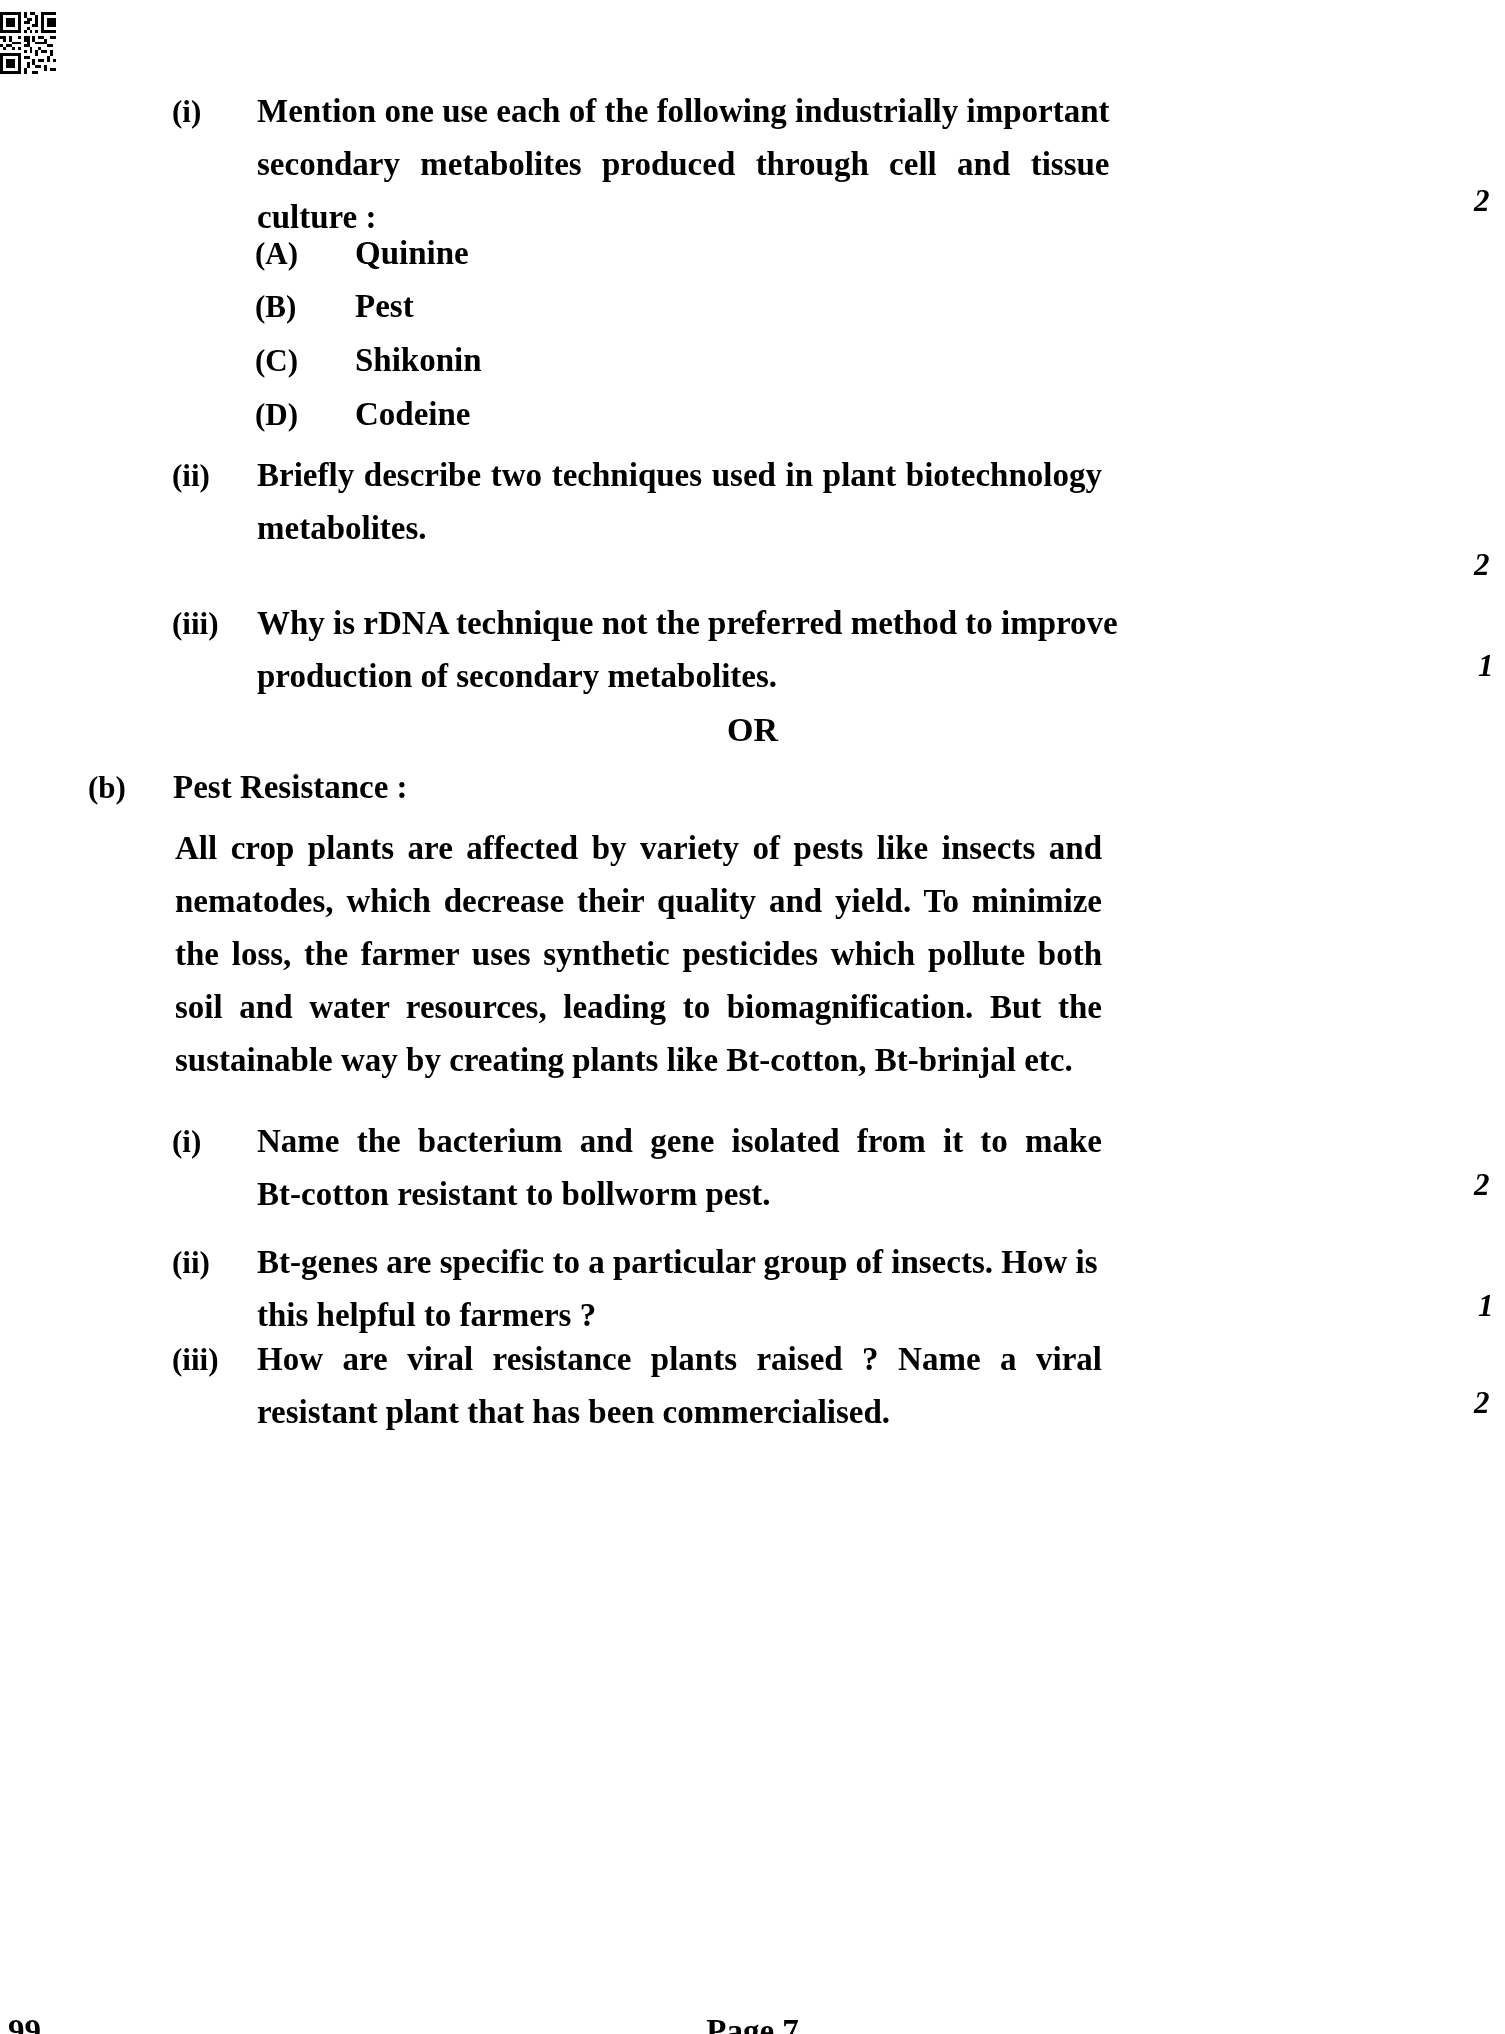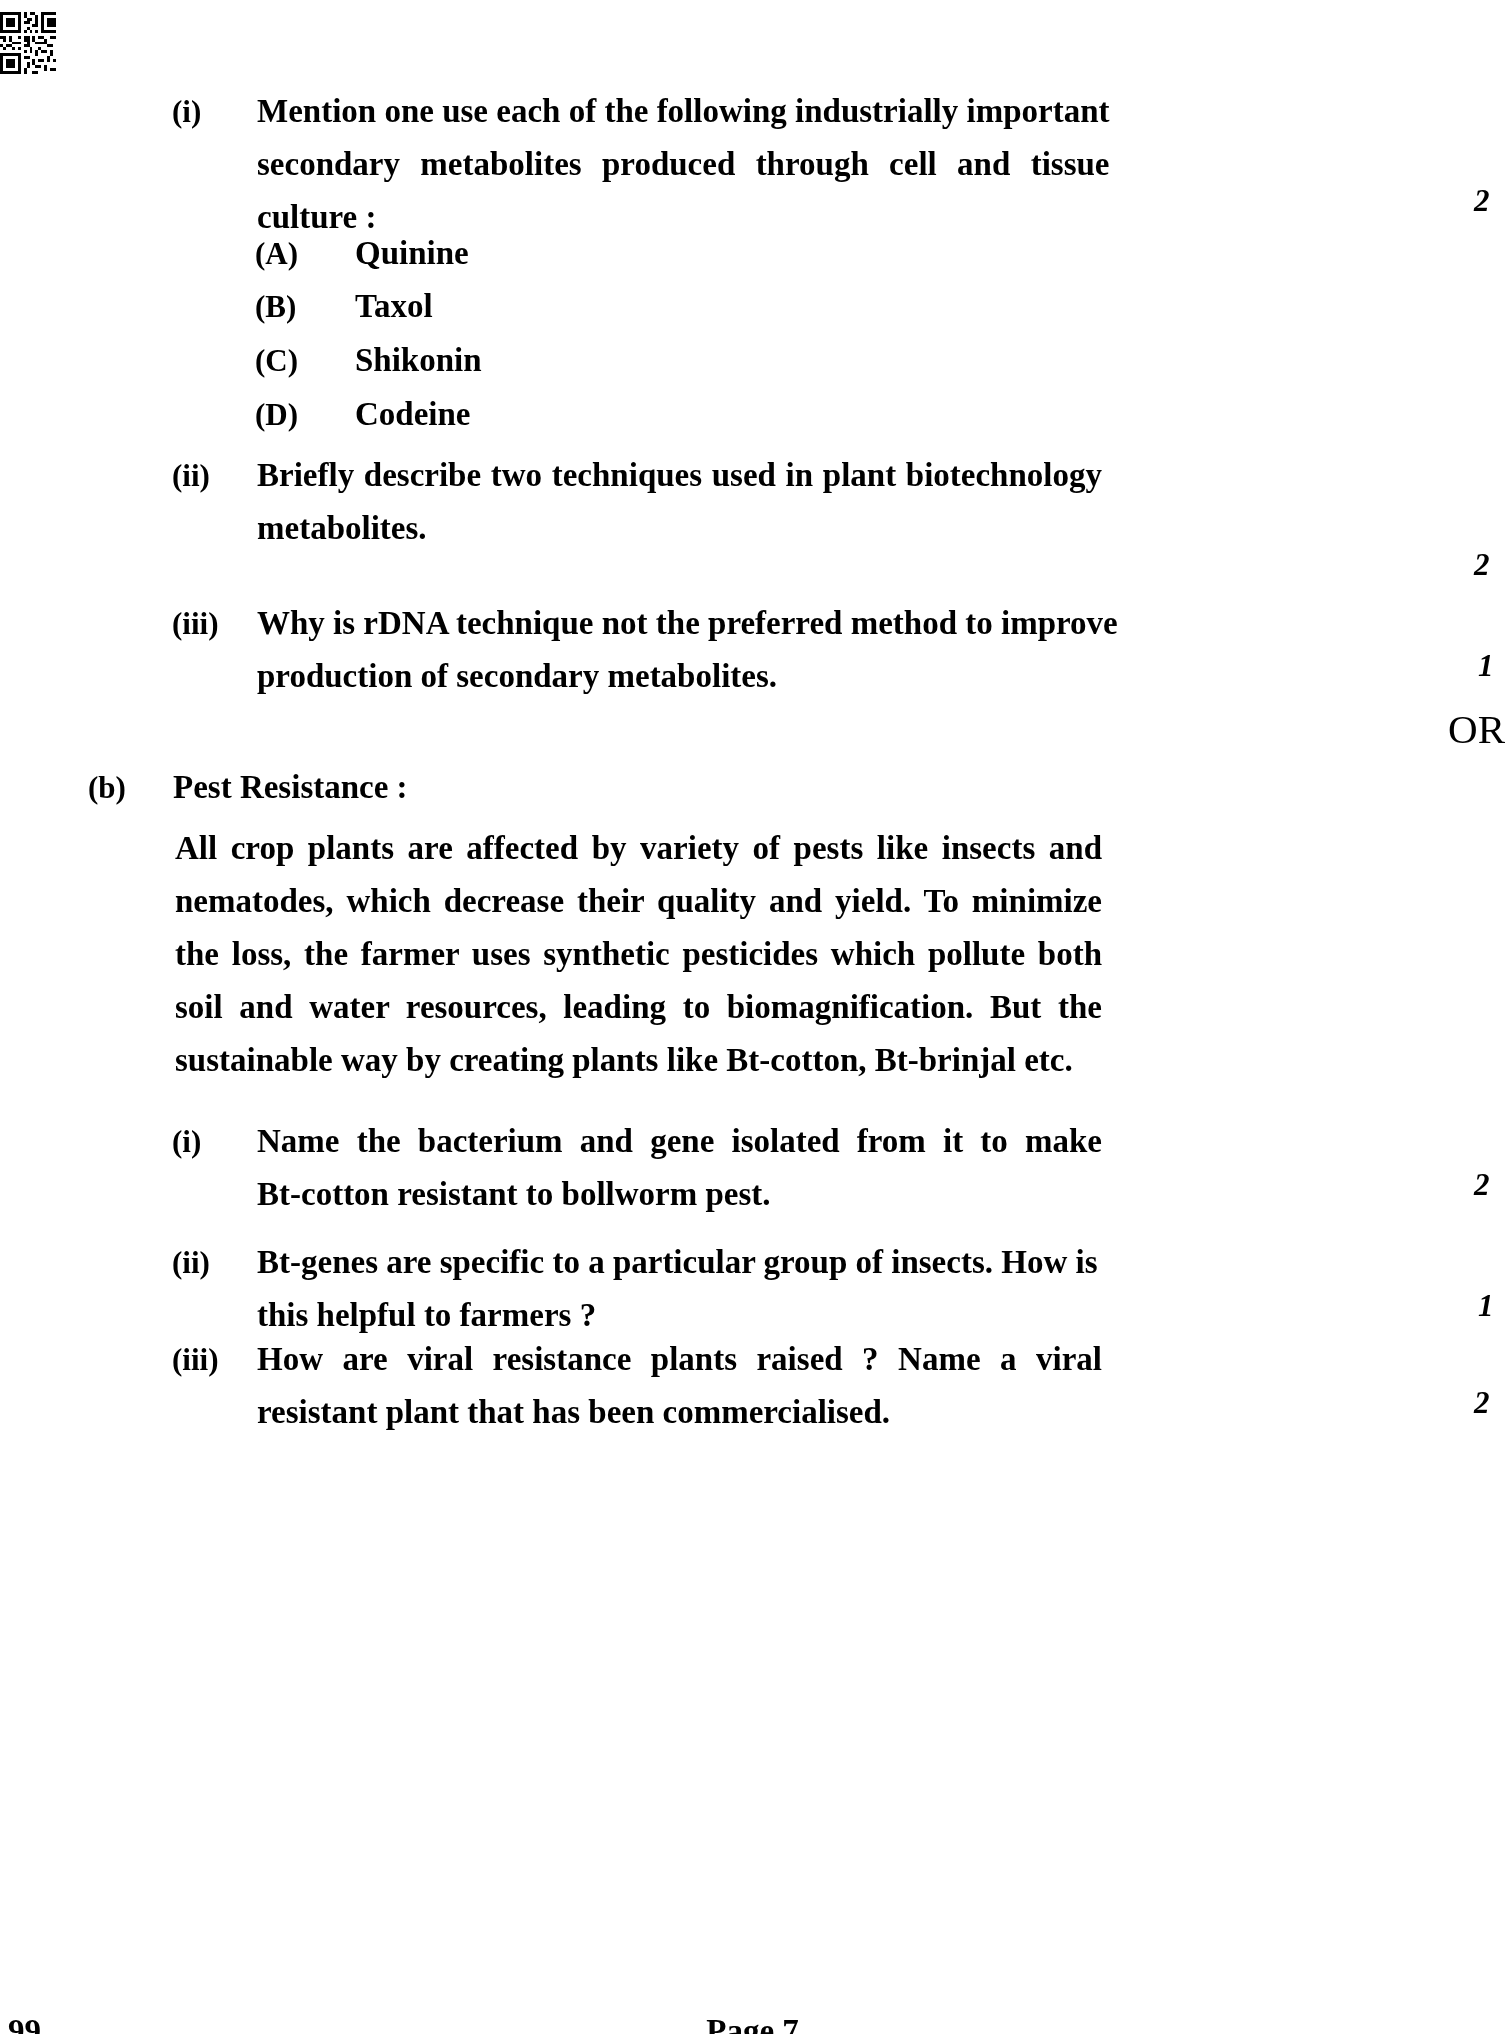--- a/index.html
+++ b/index.html
@@ -80,24 +80,24 @@
     line-height: 53px;
     font-weight: 700;
     font-style: italic;
     font-family: "Liberation Serif", "DejaVu Serif", serif;
   }
 
   .or-heading {
     position: absolute;
     width: 1505px;
     left: 0;
-    text-align: right;
-    font-size: 41px;
-    line-height: 53px;
-    font-weight: 400;
+    text-align: center;
+    font-size: 34px;
+    line-height: 53px;
+    font-weight: 700;
   }
 
   .footer-num {
     position: absolute;
     font-size: 33px;
     font-weight: 700;
     line-height: 38px;
   }
   .footer-page {
     position: absolute;
@@ -202,21 +202,21 @@
     </div>
   </div>
   <div class="marks" style="left:1474px; top:174px;">2</div>
 
   <div class="row" style="left:255px; top:227px; width:500px;">
     <div class="marker" style="width:100px;">(A)</div>
     <div class="body-col">Quinine</div>
   </div>
   <div class="row" style="left:255px; top:280px; width:500px;">
     <div class="marker" style="width:100px;">(B)</div>
-    <div class="body-col">Taxol</div>
+    <div class="body-col">Pest</div>
   </div>
   <div class="row" style="left:255px; top:334px; width:500px;">
     <div class="marker" style="width:100px;">(C)</div>
     <div class="body-col">Shikonin</div>
   </div>
   <div class="row" style="left:255px; top:388px; width:500px;">
     <div class="marker" style="width:100px;">(D)</div>
     <div class="body-col">Codeine</div>
   </div>
 

